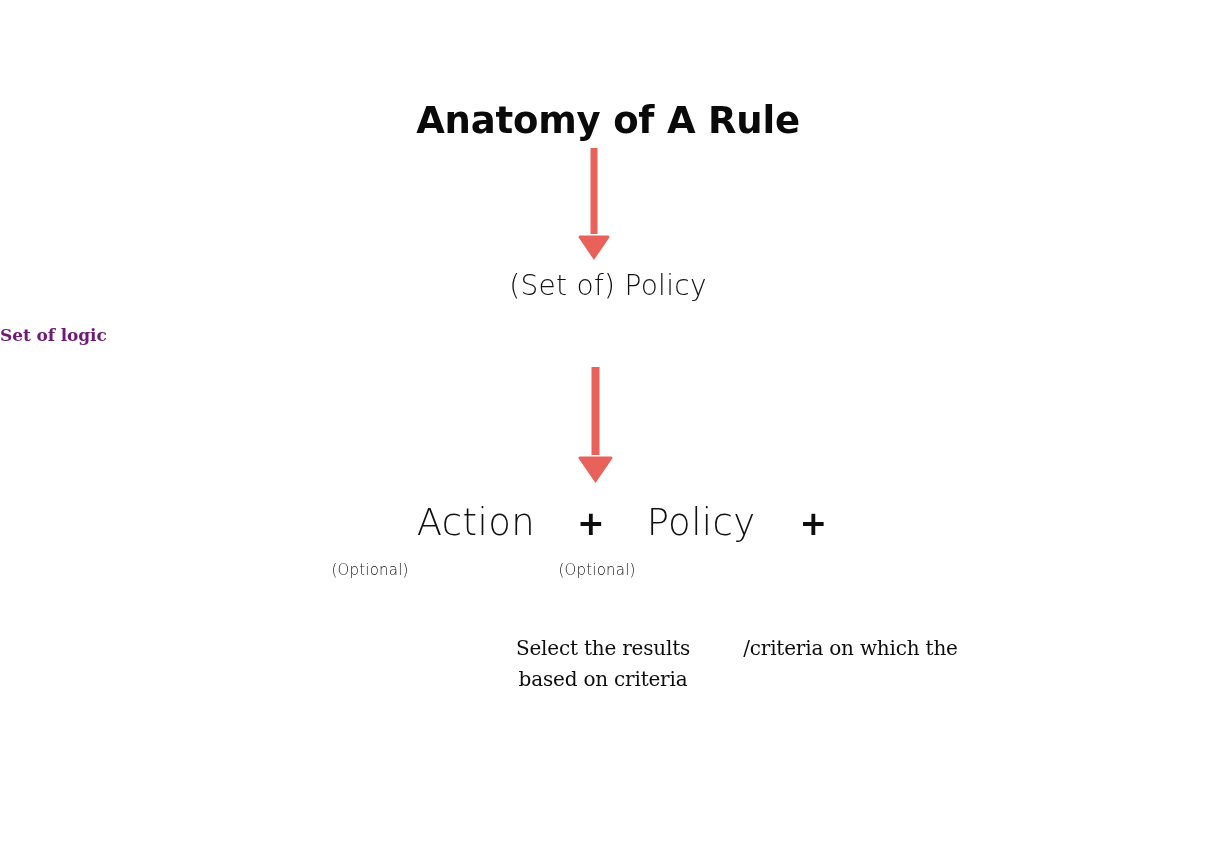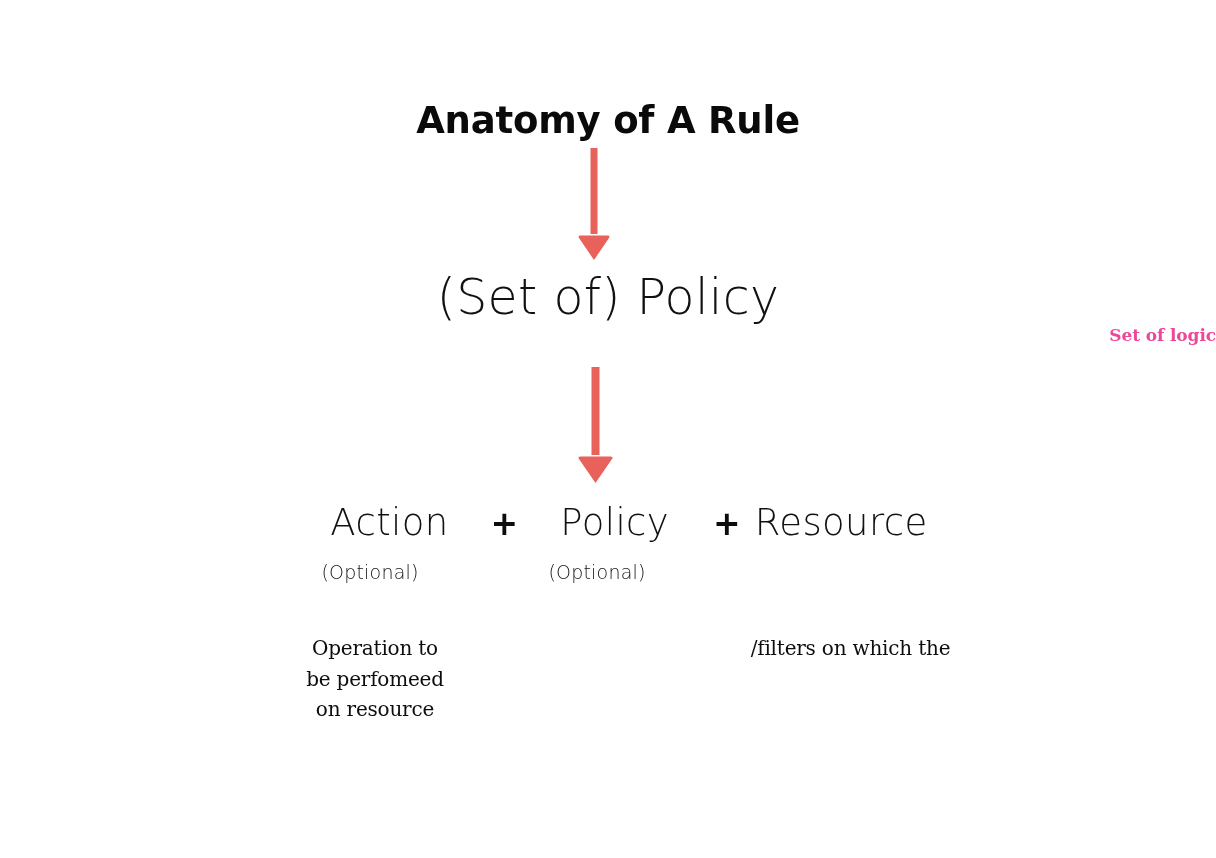--- a/index.html
+++ b/index.html
@@ -43,35 +43,35 @@
 
   
   .policy-main {
     position: absolute;
     left: 0;
     right: 0;
     top: 270px;
     text-align: center;
     font-family: "DejaVu Sans", sans-serif;
     font-weight: 300;
-    font-size: 49px;
+    font-size: 28px;
     color: #111111;
     line-height: 1.15;
     letter-spacing: 0.3px;
   }
   .policy-sub {
     position: absolute;
     left: 0;
     right: 0;
     top: 325px;
-    text-align: right;
+    text-align: left;
     font-family: "DejaVu Serif", serif;
     font-weight: 700;
     font-size: 17px;
-    color: #ec4899;
+    color: #701a75;
     letter-spacing: -0.1px;
   }
 
   
   .parts-row {
     position: absolute;
     left: 0;
     right: 0;
     top: 503px;
     display: flex;
@@ -103,21 +103,21 @@
     position: absolute;
     left: 0;
     right: 0;
     top: 561px;
     height: 30px;
   }
   .optional {
     position: absolute;
     font-family: "DejaVu Sans", sans-serif;
     font-weight: 300;
-    font-size: 19px;
+    font-size: 15px;
     color: #151515;
     letter-spacing: 0.2px;
     text-align: center;
     white-space: nowrap;
   }
   .optional.one  { left: 270px; width: 200px; }
   .optional.two  { left: 497px; width: 200px; }
 
   
   .desc-row {
@@ -164,34 +164,30 @@
 
   <div class="parts-row">
     <span class="part-term">Action</span>
     <span class="gap-a"></span>
     <span class="plus">+</span>
     <span class="gap-b"></span>
     <span class="part-term">Policy</span>
     <span class="gap-c"></span>
     <span class="plus">+</span>
     <span class="gap-d"></span>
-    <span class="part-term">Resource</span>
   </div>
 
   <div class="optional-row">
     <span class="optional one">(Optional)</span>
     <span class="optional two">(Optional)</span>
   </div>
 
   <div class="desc-row">
-    <div class="desc col1">
-      <div>Operation to</div>
-      <div>be perfomeed</div>
-      <div>on resource</div>
-    </div>
     <div class="desc col2">
+      <div>Select the results</div>
+      <div>based on criteria</div>
     </div>
     <div class="desc col3">
-      <div>/filters on which the</div>
+      <div>/criteria on which the</div>
     </div>
   </div>
 
 </div>
 
 </body></html>

